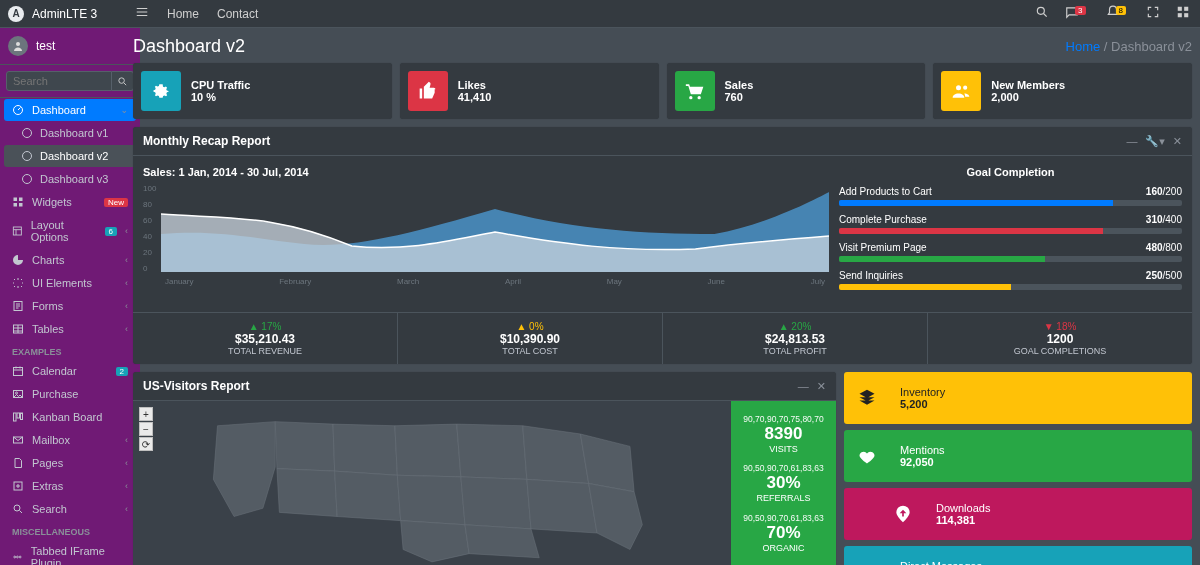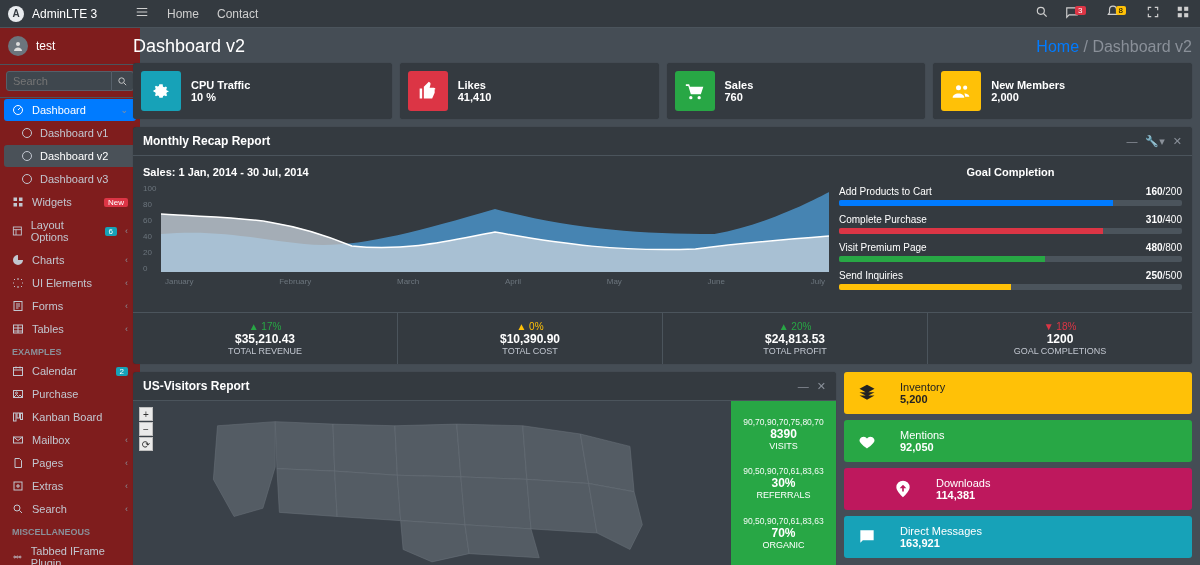--- a/index.html
+++ b/index.html
@@ -5,21 +5,21 @@
 * { margin: 0; padding: 0; box-sizing: border-box; }
 body { background: #454d55; font-family: -apple-system, "Helvetica Neue", Arial, sans-serif; font-size: 12px; color: #fff; width: 1200px; height: 565px; overflow: hidden; position: relative; }
 .topbar { height: 28px; background: #343a40; display: flex; align-items: center; border-bottom: 1px solid #4b545c; padding: 0 10px; }
 .topbar .left { display: flex; align-items: center; gap: 18px; }
 .topbar .right { margin-left: auto; display: flex; align-items: center; gap: 16px; }
 .topbar a { color: #cfcfcf; font-size: 12px; cursor: pointer; }
 .icon { width: 14px; height: 14px; display: inline-block; }
 .badge-sm { font-size: 8px; background: #dc3545; color: #fff; border-radius: 2px; padding: 0 3px; position: relative; top: -6px; left: -4px; }
 .badge-warn { background: #ffc107; color:#000; }
 
-.sidebar { position: absolute; left: 0; top: 28px; width: 140px; bottom: 0; background: #7f1d1d; overflow: hidden; }
+.sidebar { position: absolute; left: 0; top: 28px; width: 140px; bottom: 0; background: #701a75; overflow: hidden; }
 .brand { position: absolute; left: 0; top: 0; width: 125px; height: 28px; background: #343a40; display: flex; align-items: center; gap: 8px; padding-left: 8px; border-bottom: 1px solid #4b545c; }
 .brand-logo { width: 16px; height: 16px; border-radius: 50%; background: #e9ecef; color: #343a40; display: flex; align-items: center; justify-content: center; font-weight: bold; font-size: 10px; }
 .user { display: flex; align-items: center; gap: 8px; padding: 8px; border-bottom: 1px solid #4b545c; }
 .avatar { width: 20px; height: 20px; border-radius: 50%; background: #6c757d; display:flex; align-items:center; justify-content:center; font-size:10px; }
 .search-wrap { display: flex; padding: 6px; gap:0; border-bottom:1px solid #4b545c;}
 .search-wrap input { flex:1; background:#3f474e; border:1px solid #56606a; color:#cfcfcf; font-size:11px; padding:3px 6px; border-radius:3px 0 0 3px; outline:none; width: 80px;}
 .search-wrap button { background:#3f474e; border:1px solid #56606a; border-left:none; color:#cfcfcf; width:22px; border-radius:0 3px 3px 0; cursor:pointer; display:flex; align-items:center; justify-content:center;}
 .nav { list-style:none; }
 .nav li { display:flex; align-items:center; padding:5px 8px; font-size:11px; color:#c2c7d0; cursor:pointer; gap:8px; position:relative; border-radius:3px; margin:1px 4px;}
 .nav li.active { background:#007bff; color:#fff; }
@@ -27,21 +27,21 @@
 .nav li.sub.active-sub { background:#4a5158; color:#fff; }
 .nav li .chev { margin-left:auto; font-size:9px; color:#8a9099; }
 .nav li .pill { font-size:8px; background:#dc3545; color:#fff; border-radius:2px; padding:0 4px; margin-left:auto;}
 .nav li .pill-info { background:#17a2b8; }
 .nav .header { font-size:9px; color:#8a9099; padding:6px 8px 2px; cursor:default;font-weight:bold;}
 .circ { width:10px; height:10px; border:1px solid #c2c7d0; border-radius:50%; display:inline-block; }
 
 .content { position:absolute; left:125px; top:28px; right:0; bottom:0; padding:8px; overflow:hidden; }
 .page-head { display:flex; align-items:center; margin-bottom:6px; }
 .page-head h1 { font-size:18px; font-weight:400; }
-.crumb { margin-left:auto; font-size:16px; color:#8a9099; }
+.crumb { margin-left:auto; font-size:13px; color:#8a9099; }
 .crumb a { color:#007bff; }
 
 .row { display:flex; gap:8px; margin-bottom:8px; }
 .info-box { flex:1; background:#343a40; border-radius:3px; display:flex; padding:8px; gap:10px; align-items:center; box-shadow:0 0 1px rgba(0,0,0,.3);}
 .info-icon { width:40px; height:40px; border-radius:3px; display:flex; align-items:center; justify-content:center; }
 .info-icon svg { width:20px; height:20px; fill:#fff; }
 .bg-info{background:#17a2b8;} .bg-danger{background:#dc3545;} .bg-success{background:#28a745;} .bg-warning{background:#ffc107;}
 .info-text .lbl{font-size:11px; font-weight:bold; color:#fff;}
 .info-text .val{font-size:11px; font-weight:bold; color:#fff;}
 
@@ -79,24 +79,24 @@
 .lower-row{display:flex; gap:8px;}
 .lower-left{flex:2.02; display:flex; flex-direction:column; gap:8px;}
 .lower-right{flex:1; display:flex; flex-direction:column; gap:6px;}
 
 .map-card .card-body{padding:0; display:flex; height:165px;}
 .map-area{flex:2.2; background:#3a4149; position:relative;}
 .map-controls{position:absolute; left:6px; top:6px; display:flex; flex-direction:column;}
 .map-controls button{width:14px; height:14px; background:#eaeaea; color:#333; font-size:10px; border:1px solid #bfbfbf; display:flex; align-items:center; justify-content:center; cursor:pointer; margin-bottom:1px;}
 .map-side{width:105px; background:#28a745; padding:8px 4px; text-align:center; font-size:9px; display:flex; flex-direction:column; justify-content:space-around;}
 .map-side .stat .spark{font-size:8.5px; opacity:.95;}
-.map-side .stat .num{font-size:12px; font-weight:bold;}
+.map-side .stat .num{font-size:17px; font-weight:bold;}
 .map-side .stat .lab{font-size:9px;}
 
-.side-box{display:flex; align-items:center; border-radius:3px; padding:0; overflow:hidden; height:42px;}
+.side-box{display:flex; align-items:center; border-radius:3px; padding:0; overflow:hidden; height:52px;}
 .side-box .sicon{width:46px; height:42px; display:flex; align-items:center; justify-content:center;}
 .side-box .sicon svg{width:20px; height:20px; fill:#fff;}
 .side-box .stext{padding-left:10px; font-size:11px;}
 .side-box .stext .slabel{display:block; font-size:11px;}
 .side-box .stext .sval{font-weight:bold; font-size:11px;}
 .sb-yellow{background:#ffc107; color:#222;} .sb-yellow svg{fill:#222 !important;}
 .sb-green{background:#28a745;} .sb-red{background:#be185d;padding-left:36px;} .sb-blue{background:#17a2b8;}
 </style>
 </head>
 <body>

